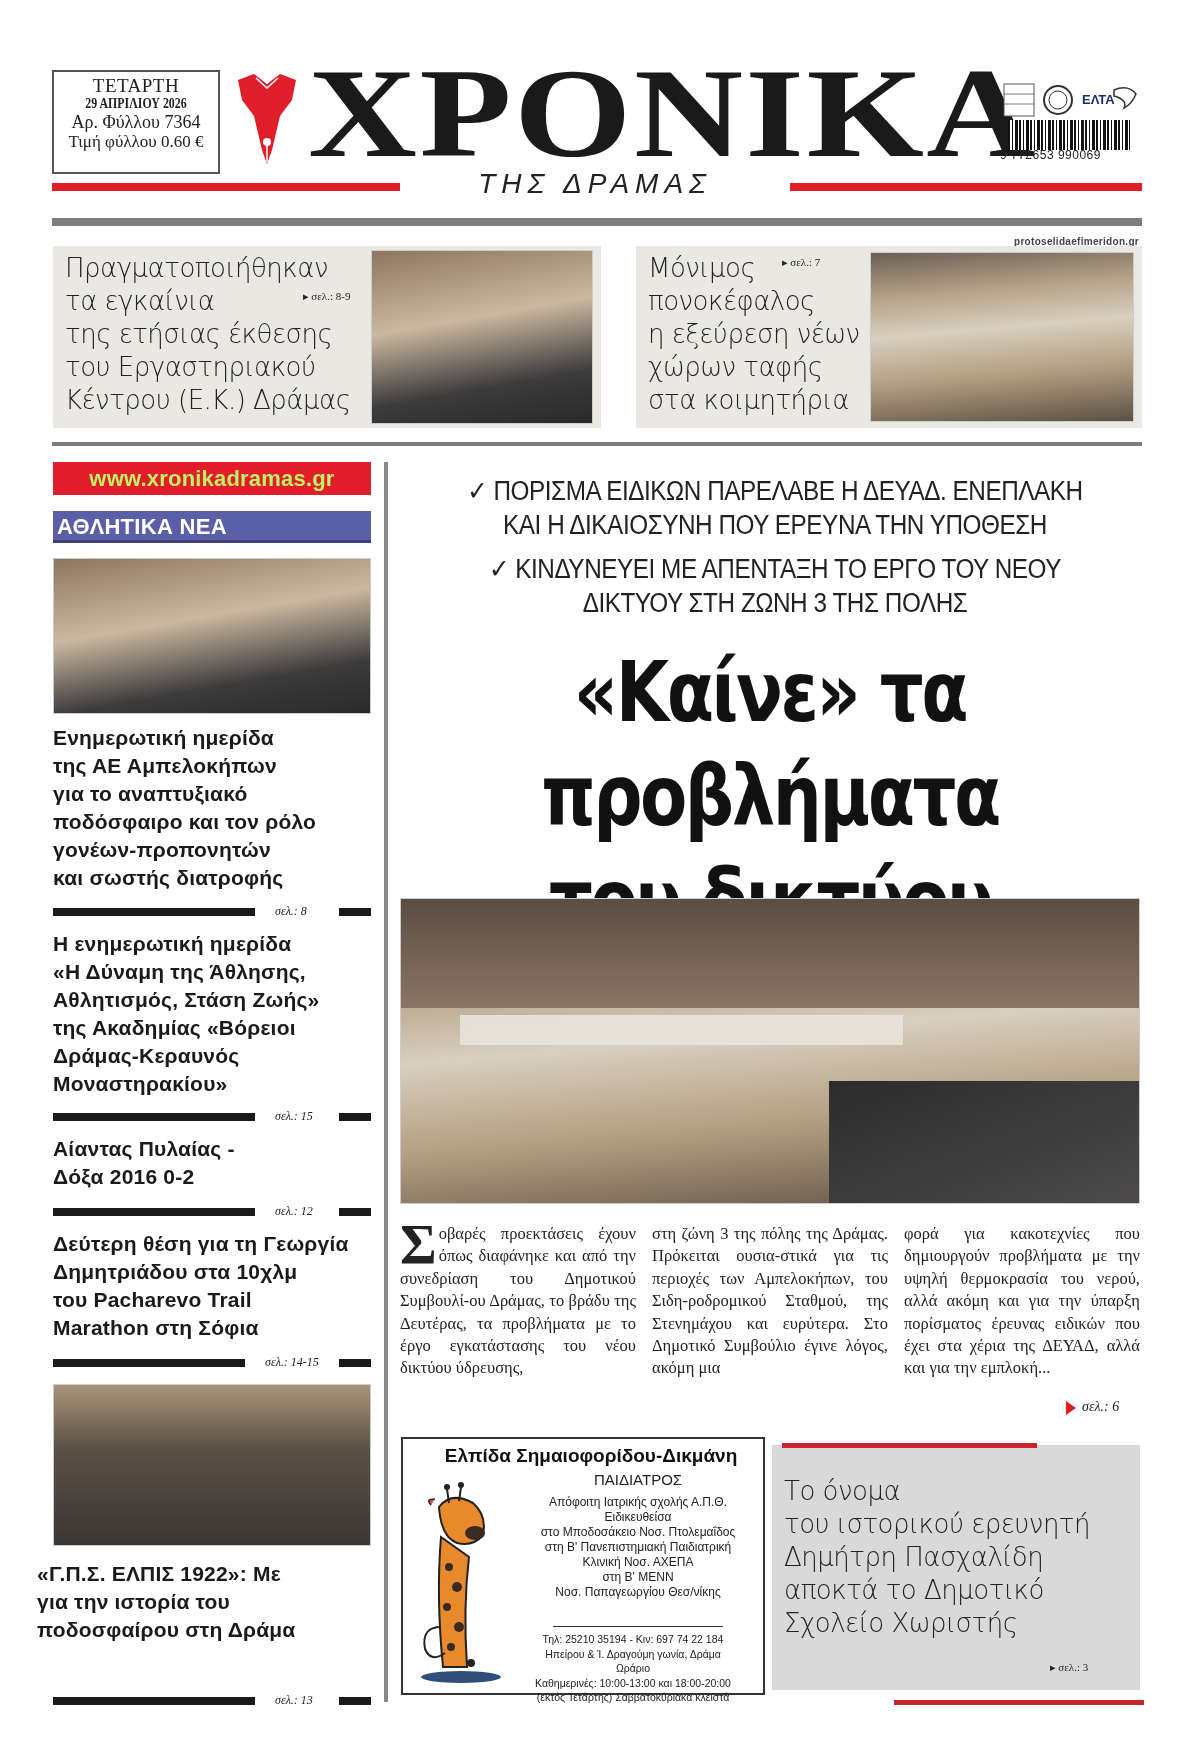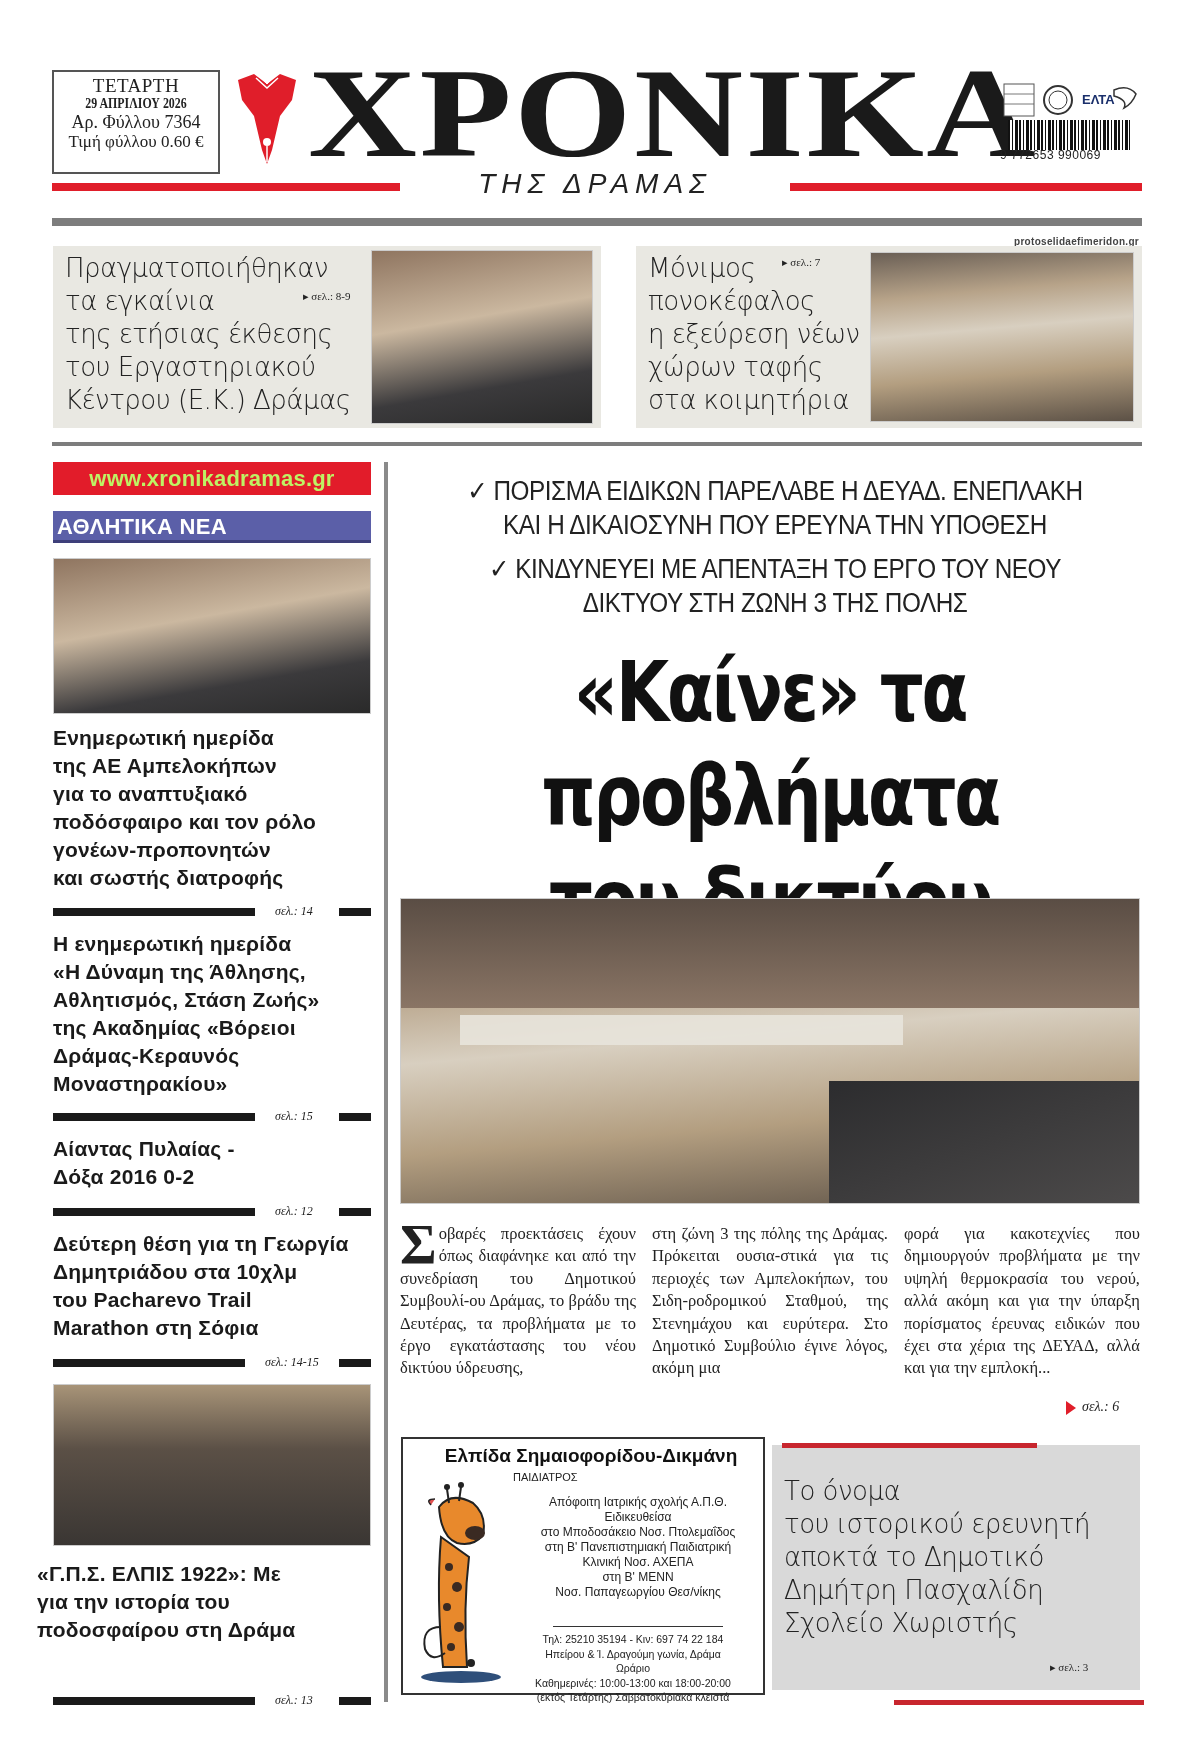--- a/index.html
+++ b/index.html
@@ -44,21 +44,21 @@
   
   .kicker { left: 410px; width: 730px; text-align: center; font-size: 27px; line-height: 34px; color: #222; letter-spacing: -0.5px; transform: scaleX(0.9); transform-origin: center; }
   .headline { left: 400px; top: 640px; width: 740px; text-align: center; font-family: "DejaVu Sans", sans-serif; font-weight: bold; font-size: 84px; line-height: 104px; color: #111; letter-spacing: -3px; transform: scaleX(0.82); transform-origin: center top; }
   .body-col { top: 1223px; width: 236px; font-family: "Liberation Serif", serif; font-size: 16.5px; line-height: 22.4px; color: #222; text-align: justify; }
   .dropcap { float: left; font-size: 56px; line-height: 44px; font-weight: bold; margin-right: 2px; font-family: "Liberation Serif", serif; }
   .arrow-red { display: inline-block; width: 0; height: 0; border-top: 7px solid transparent; border-bottom: 7px solid transparent; border-left: 10px solid #e01e2a; vertical-align: middle; margin-right: 6px; }
 
   
   .ad { left: 401px; top: 1437px; width: 364px; height: 258px; border: 2px solid #333; background: #fff; }
   .ad .name { position: absolute; left: 0; top: 6px; width: 100%; text-align: center; font-weight: bold; font-size: 19px; color: #111; padding-left: 16px; }
-  .ad .role { position: absolute; left: 110px; top: 32px; width: 250px; text-align: left; font-size: 11px; color: #222; }
+  .ad .role { position: absolute; left: 110px; top: 32px; width: 250px; text-align: center; font-size: 15px; color: #222; }
   .ad .lines { position: absolute; left: 110px; top: 56px; width: 250px; text-align: center; font-size: 12px; line-height: 15px; color: #222; }
   .ad .hr { position: absolute; left: 150px; top: 187px; width: 170px; height: 1px; background: #333; }
   .ad .contact { position: absolute; left: 100px; top: 193px; width: 260px; text-align: center; font-size: 10.5px; line-height: 14.5px; color: #222; }
   .giraffe { position: absolute; left: 8px; top: 38px; width: 100px; height: 212px; }
 
   
   .br { left: 772px; top: 1445px; width: 368px; height: 245px; background: #d9d9d9; }
   .br-top { left: 782px; top: 1443px; width: 255px; height: 5px; background: #c8262e; }
   .br-bot { left: 894px; top: 1700px; width: 250px; height: 5px; background: #c8262e; }
 </style>
@@ -142,21 +142,21 @@
 <div class="abs story" style="left:53px; top:724px; width:320px;">
   <div>Ενημερωτική ημερίδα</div>
   <div>της ΑΕ Αμπελοκήπων</div>
   <div>για το αναπτυξιακό</div>
   <div>ποδόσφαιρο και τον ρόλο</div>
   <div>γονέων-προπονητών</div>
   <div>και σωστής διατροφής</div>
 </div>
 <div class="abs sep" style="left:53px; top:908px; width:318px;">
   <div class="bar1"></div>
-    <span class="lbl">σελ.: 14</span>
+    <span class="lbl">σελ.: 8</span>
     <div class="bar2"></div>
 </div>
 
 <div class="abs story" style="left:53px; top:930px; width:330px;">
   <div>Η ενημερωτική ημερίδα</div>
   <div>«Η Δύναμη της Άθλησης,</div>
   <div>Αθλητισμός, Στάση Ζωής»</div>
   <div>της Ακαδημίας «Βόρειοι</div>
   <div>Δράμας-Κεραυνός</div>
   <div>Μοναστηρακίου»</div>
@@ -276,22 +276,22 @@
       <path d="M30 150 Q10 150 14 172 Q20 186 34 176" fill="none" stroke="#222" stroke-width="2"></path>
       <circle cx="60" cy="186" r="4" fill="#222"></circle>
     </svg>
   </div>
 </div>
 
 <div class="abs br">
   <div class="teaser-text" style="position:absolute; left:12px; top:30px; width:350px;">
     <div>Το όνομα</div>
     <div>του ιστορικού ερευνητή</div>
+    <div>Δημήτρη Πασχαλίδη</div>
     <div>αποκτά το Δημοτικό</div>
-    <div>Δημήτρη Πασχαλίδη</div>
     <div>Σχολείο Χωριστής</div>
   </div>
   <div class="pageref" style="position:absolute; left:278px; top:216px;">
     <span>▸ </span><span>σελ.: 3</span>
   </div>
 </div>
 <div class="abs br-top"></div>
 <div class="abs br-bot"></div>
 
 </body></html>

